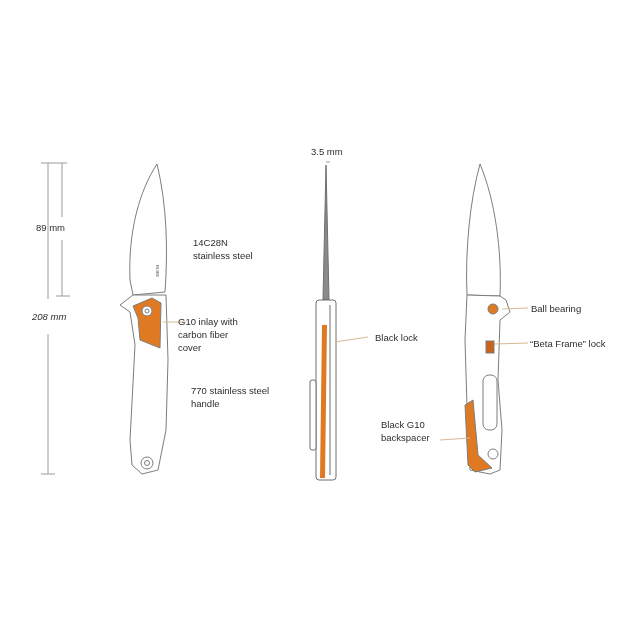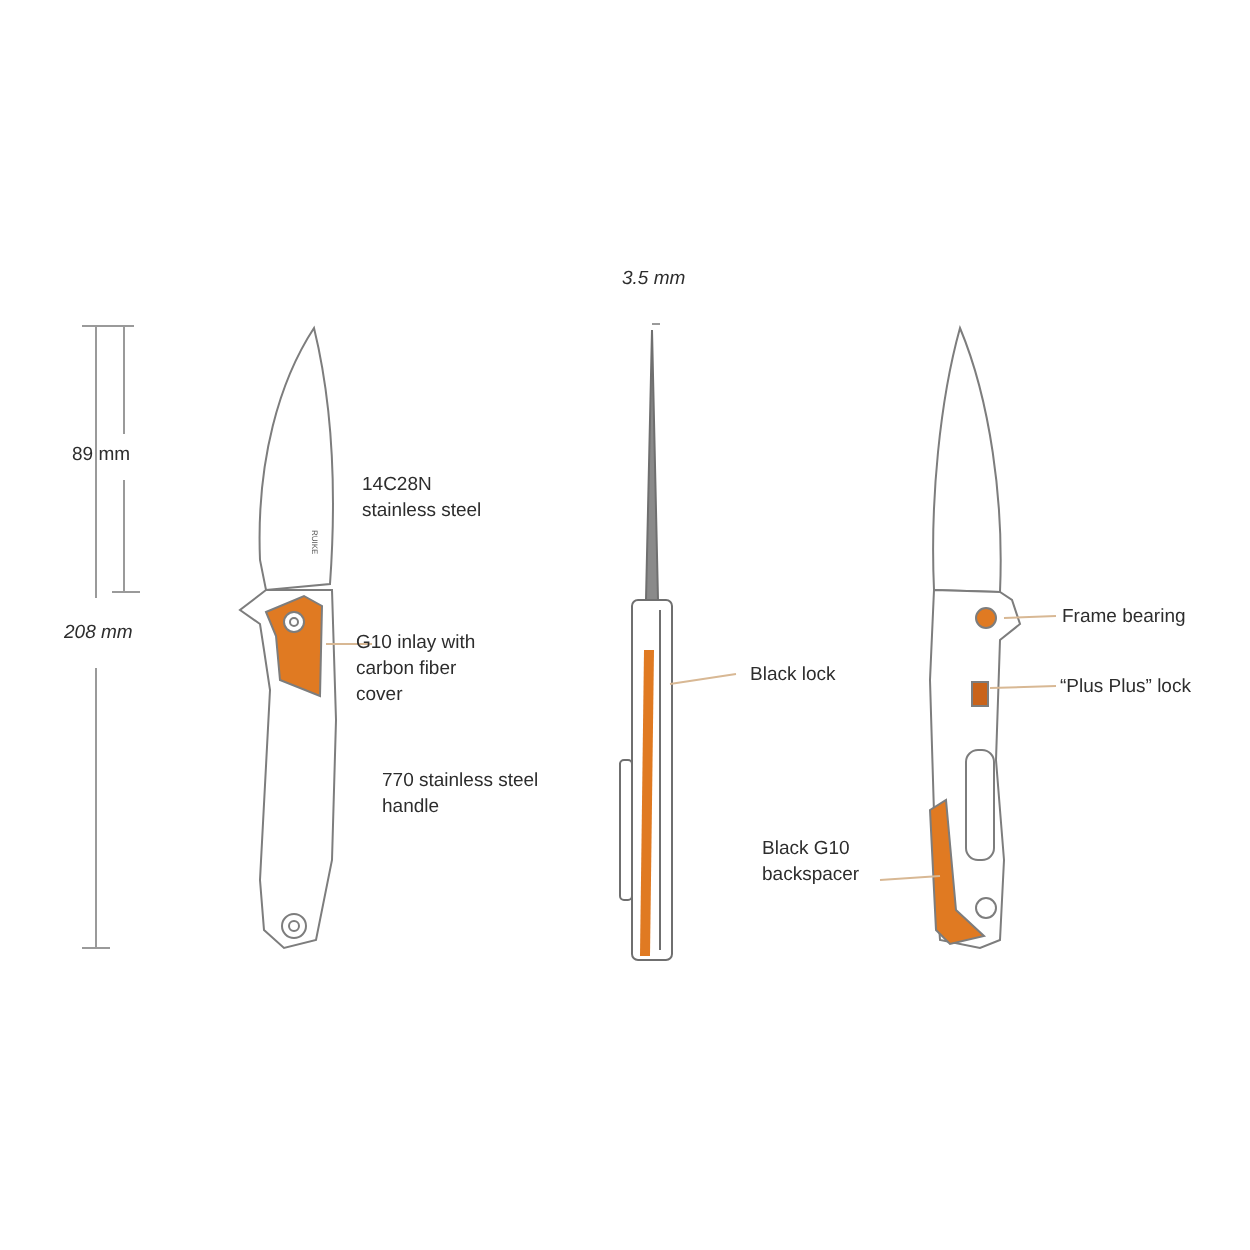--- a/index.html
+++ b/index.html
@@ -58,28 +58,28 @@
     <line x1="163" y1="322" x2="186" y2="322"></line>
     <line x1="335" y1="342" x2="368" y2="337"></line>
     <line x1="440" y1="440" x2="470" y2="438"></line>
     <line x1="502" y1="309" x2="528" y2="308"></line>
     <line x1="495" y1="344" x2="528" y2="343"></line>
   </g>
 </svg>
 
 <div class="dim" style="left:36px;top:222px;text-align:right;">89 mm</div>
 <div class="dim" style="left:32px;top:311px;font-style:italic;">208 mm</div>
-<div class="dim" style="left:311px;top:134px;font-style:italic;">3.5 mm</div>
+<div class="dim" style="left:311px;top:146px;">3.5 mm</div>
 
-<div class="lbl" style="left:181px;top:236px;">14C28N
+<div class="lbl" style="left:193px;top:236px;">14C28N
 stainless steel</div>
 <div class="lbl" style="left:178px;top:315px;">G10 inlay with
 carbon fiber
 cover</div>
 <div class="lbl" style="left:191px;top:384px;">770 stainless steel
 handle</div>
 
 <div class="lbl" style="left:375px;top:331px;">Black lock</div>
 <div class="lbl" style="left:381px;top:418px;">Black G10
 backspacer</div>
 
-<div class="lbl" style="left:531px;top:302px;">Frame bearing</div>
-<div class="lbl" style="left:530px;top:337px;">“Plus Plus” lock</div>
+<div class="lbl" style="left:531px;top:302px;">Ball bearing</div>
+<div class="lbl" style="left:530px;top:337px;">“Beta Frame” lock</div>
 
 </body></html>

